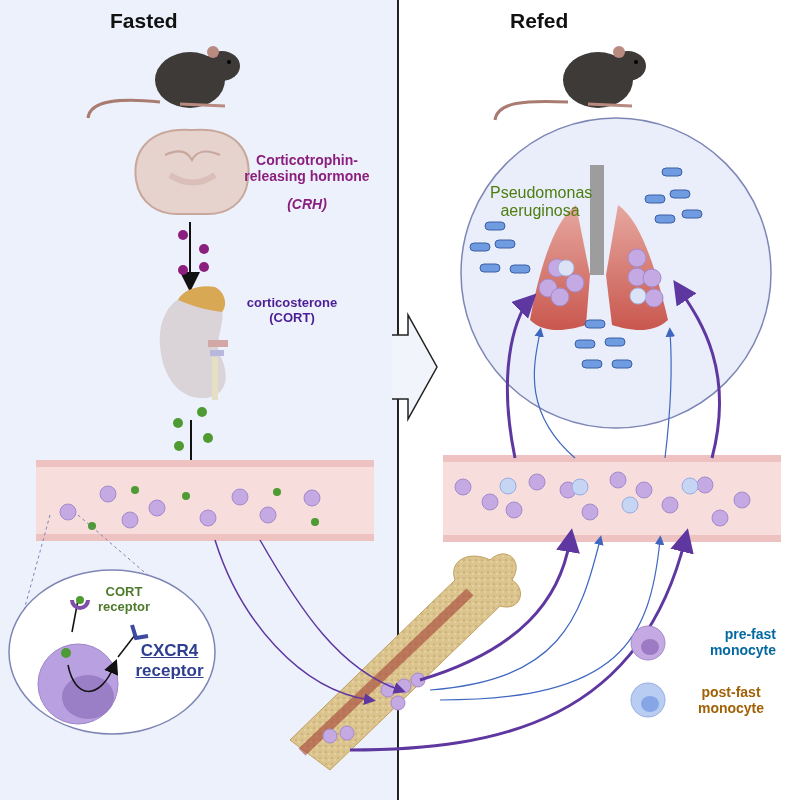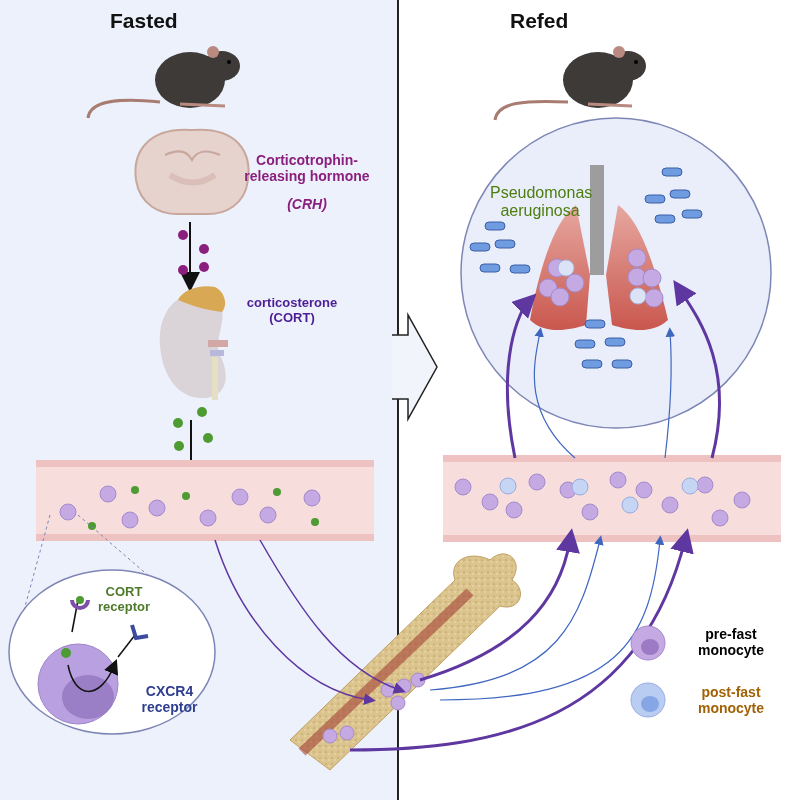--- a/index.html
+++ b/index.html
@@ -237,29 +237,29 @@
   <div style="margin-top:12px;font-style:italic;">(CRH)</div>
 </div>
 <div class="label" style="left:232px; top:296px; width:120px; color:#4c1d95; font-size:13px;">
   <div>corticosterone</div>
   <div>(CORT)</div>
 </div>
 <div class="label" style="left:84px; top:585px; width:80px; color:#4e7a2b; font-size:13px;">
   <div>CORT</div>
   <div>receptor</div>
 </div>
-<div class="label" style="left:132px; top:683px; width:75px; color:#2f3f8f; font-size:14px;">
+<div class="label" style="left:132px; top:641px; width:75px; color:#2f3f8f; font-size:17px;text-decoration:underline;">
   <div>CXCR4</div>
   <div>receptor</div>
 </div>
 <div class="label" style="left:490px; top:172px; width:100px; color:#4d7c0f; font-size:16px; font-weight:normal;margin-top:12px;">
   <div>Pseudomonas</div>
   <div>aeruginosa</div>
 </div>
 
-<div class="label" style="left:686px; top:626px; width:90px; text-align:center; color:#000000; font-size:14px;">
+<div class="label" style="left:686px; top:626px; width:90px; text-align:right; color:#0369a1; font-size:14px;">
   <div>pre-fast</div>
   <div>monocyte</div>
 </div>
 <div class="label" style="left:686px; top:684px; width:90px; text-align:center; color:#a16207; font-size:14px;">
   <div>post-fast</div>
   <div>monocyte</div>
 </div>
 
 </body></html>

